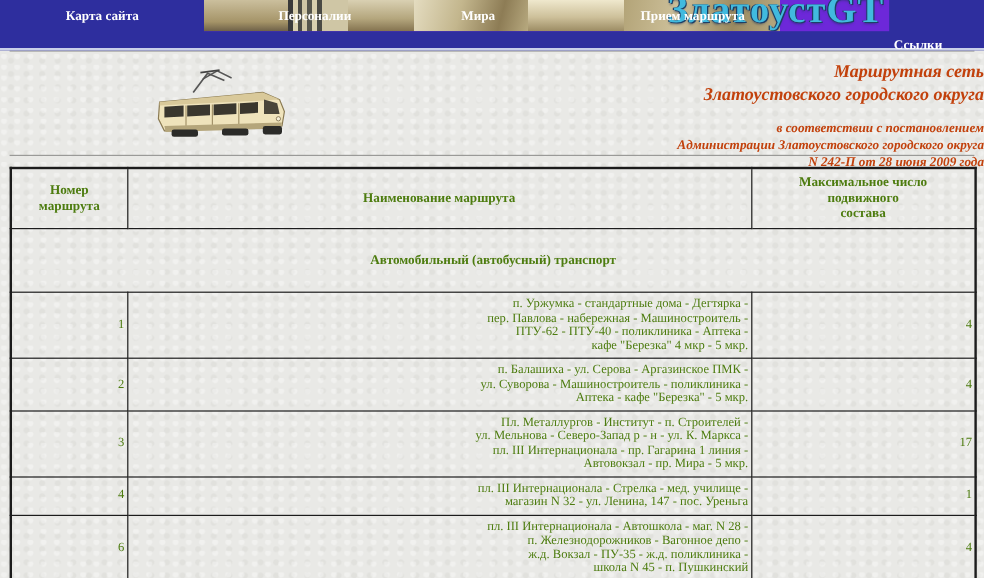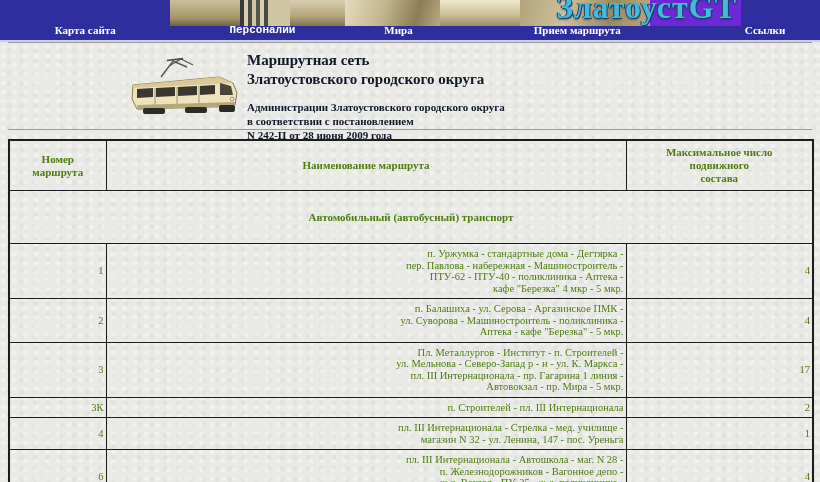--- a/index.html
+++ b/index.html
@@ -31,40 +31,40 @@
   .ph5 { left: 270px; width: 80px;  background: linear-gradient(180deg,#efe8cd 0%,#cdc09a 55%,#9c8c64 100%); }
   .ph6 { left: 350px; width: 130px; background: linear-gradient(100deg,#b3a478 0%,#cdc09a 35%,#9a8a60 70%,#b9ab82 100%); }
   .banner-logo {
     position: absolute; top: -11px; right: 4px;
     font-size: 32px; font-weight: bold; letter-spacing: 1px;
     color: #41bade;
     text-shadow: 1px 1px 0 #1d3f66, -1px 0 0 #1d3f66, 0 2px 2px rgba(30,50,90,.6);
     white-space: nowrap;
   }
   .nav {
-    position: absolute; left: 0; bottom: 0; width: 820px; height: 16px;
+    position: absolute; left: 0; bottom: 16px; width: 820px; height: 16px;
   }
   .nav a {
     position: absolute; transform: translateX(-50%);
     color: #ffffff; font-weight: bold; font-size: 11px;
     text-decoration: none; white-space: nowrap; top: 0;
   }
   .nav a:nth-child(1) { left: 10.4%; }
-  .nav a:nth-child(2) { left: 32%; font-family: Liberation Mono, monospace; }
+  .nav a:nth-child(2) { left: 32%; }
   .nav a:nth-child(3) { left: 48.6%; }
   .nav a:nth-child(4) { left: 70.4%; }
-  .nav a:nth-child(5) { left: 93.3%; }
+  .nav a:nth-child(5) { left: 93.3%; margin-top: 24px; }
   
   hr.rule { border: 0; border-top: 1px solid #9a9a98; margin: 0 8px; }
   .rule1 { margin-top: 30px; }
   .rule2 { margin-top: 6px; }
   
   .head-block { display: flex; align-items: flex-start; padding-top: 8px; height: 86px; }
   .tram-wrap { margin-left: 123px; width: 124px; flex: 0 0 auto; padding-top: 4px; }
-  .titles { flex: 1 1 auto; text-align: left; color: #0f172a; }
+  .titles { flex: 1 1 auto; text-align: right; color: #c2410c; font-style: italic; }
   .title-line { font-size: 15px; font-weight: bold; line-height: 19px; }
   .subtitle { font-size: 11px; font-weight: bold; line-height: 14px; margin-top: 11px; }
   
   table.routes {
     width: 804px; margin: 9px 8px 0 8px;
     border-collapse: collapse; table-layout: fixed;
     color: #4d7c0f;
   }
   table.routes, table.routes th, table.routes td { border: 1px solid #1c1c1c; }
   table.routes { border: 2px solid #1c1c1c; }
@@ -136,22 +136,22 @@
       <rect x="62" y="52" width="22" height="6" rx="2" fill="#2b2b28"></rect>
       <rect x="96" y="50" width="16" height="7" rx="2" fill="#2b2b28"></rect>
 
       <circle cx="109" cy="44" r="1.8" fill="#f5efd7" stroke="#6b5c3c" stroke-width="0.6"></circle>
     </svg>
   </div>
   <div class="titles">
     <div class="title-line">Маршрутная сеть</div>
     <div class="title-line">Златоустовского городского округа</div>
     <div class="subtitle">
+      <div>в соответствии с постановлением</div>
       <div>Администрации Златоустовского городского округа</div>
-      <div>в соответствии с постановлением</div>
       <div>N 242-П от 28 июня 2009 года</div>
     </div>
   </div>
 </div>
 
 <hr class="rule rule2">
 
 <table class="routes" id="route-table">
   <colgroup>
     <col class="c-num">
@@ -178,25 +178,20 @@
         <td class="cell">2</td>
         <td class="cell">п. Балашиха - ул. Серова - Аргазинское ПМК -<br>ул. Суворова - Машиностроитель - поликлиника -<br>Аптека - кафе "Березка" - 5 мкр.</td>
         <td class="cell">4</td>
       </tr>
       <tr>
         <td class="cell">3</td>
         <td class="cell">Пл. Металлургов - Институт - п. Строителей -<br>ул. Мельнова - Северо-Запад р - н - ул. К. Маркса -<br>пл. III Интернационала - пр. Гагарина 1 линия -<br>Автовокзал - пр. Мира - 5 мкр.</td>
         <td class="cell">17</td>
       </tr>
       <tr>
-        <td class="cell">3К</td>
-        <td class="cell">п. Строителей - пл. III Интернационала</td>
-        <td class="cell">2</td>
-      </tr>
-      <tr>
         <td class="cell">4</td>
         <td class="cell">пл. III Интернационала - Стрелка - мед. училище -<br>магазин N 32 - ул. Ленина, 147 - пос. Уреньга</td>
         <td class="cell">1</td>
       </tr>
       <tr>
         <td class="cell">6</td>
         <td class="cell">пл. III Интернационала - Автошкола - маг. N 28 -<br>п. Железнодорожников - Вагонное депо -<br>ж.д. Вокзал - ПУ-35 - ж.д. поликлиника -<br>школа N 45 - п. Пушкинский</td>
         <td class="cell">4</td>
       </tr>
     </tbody>

